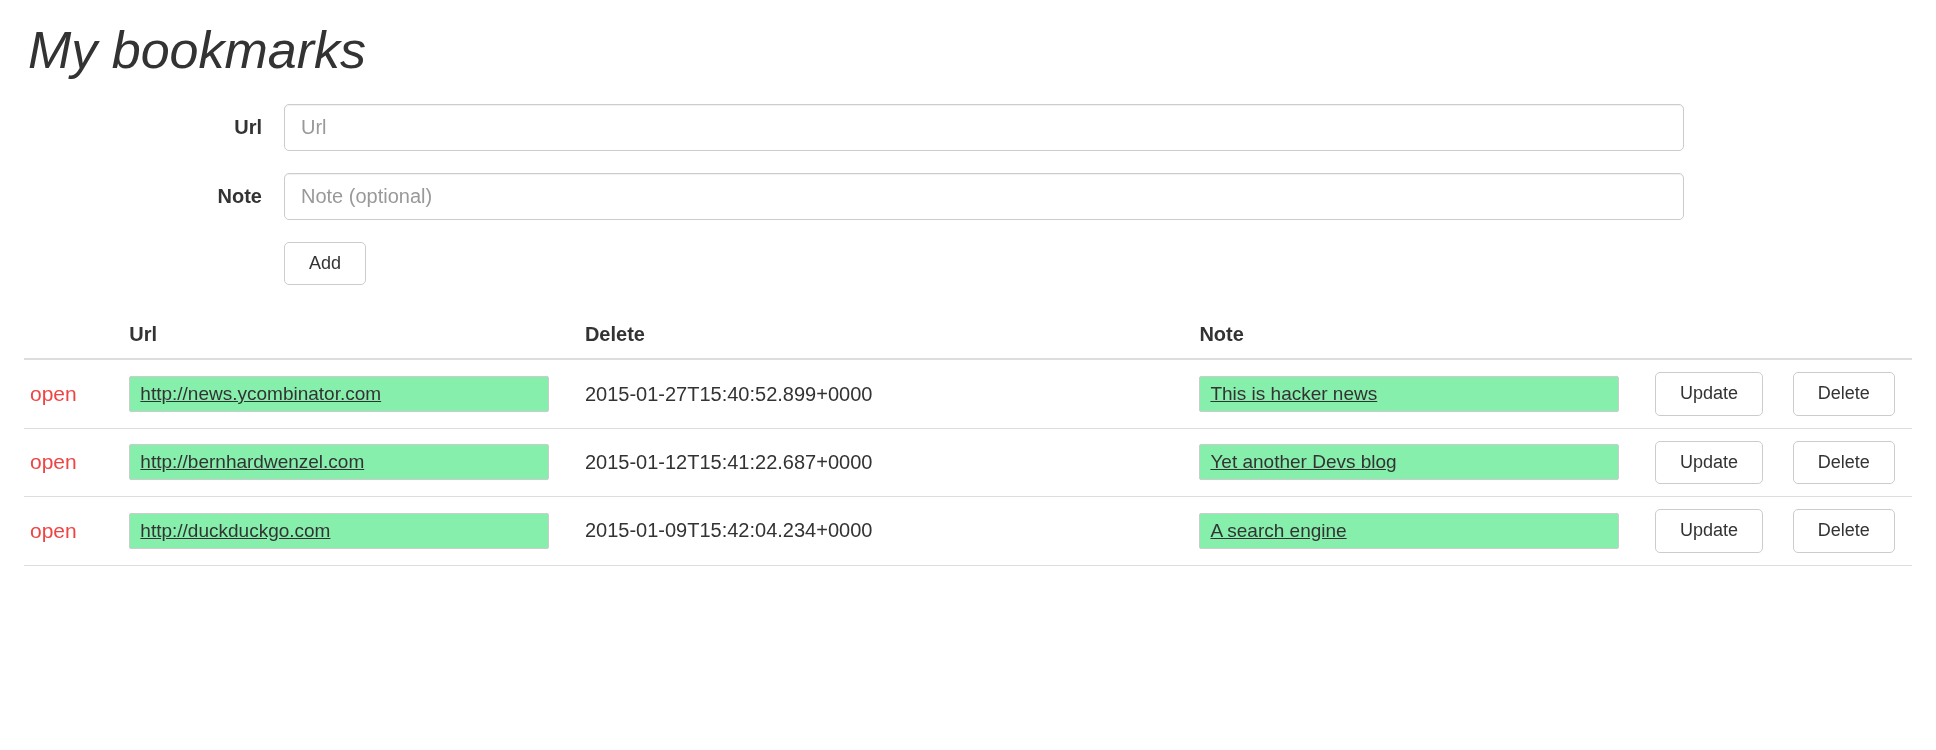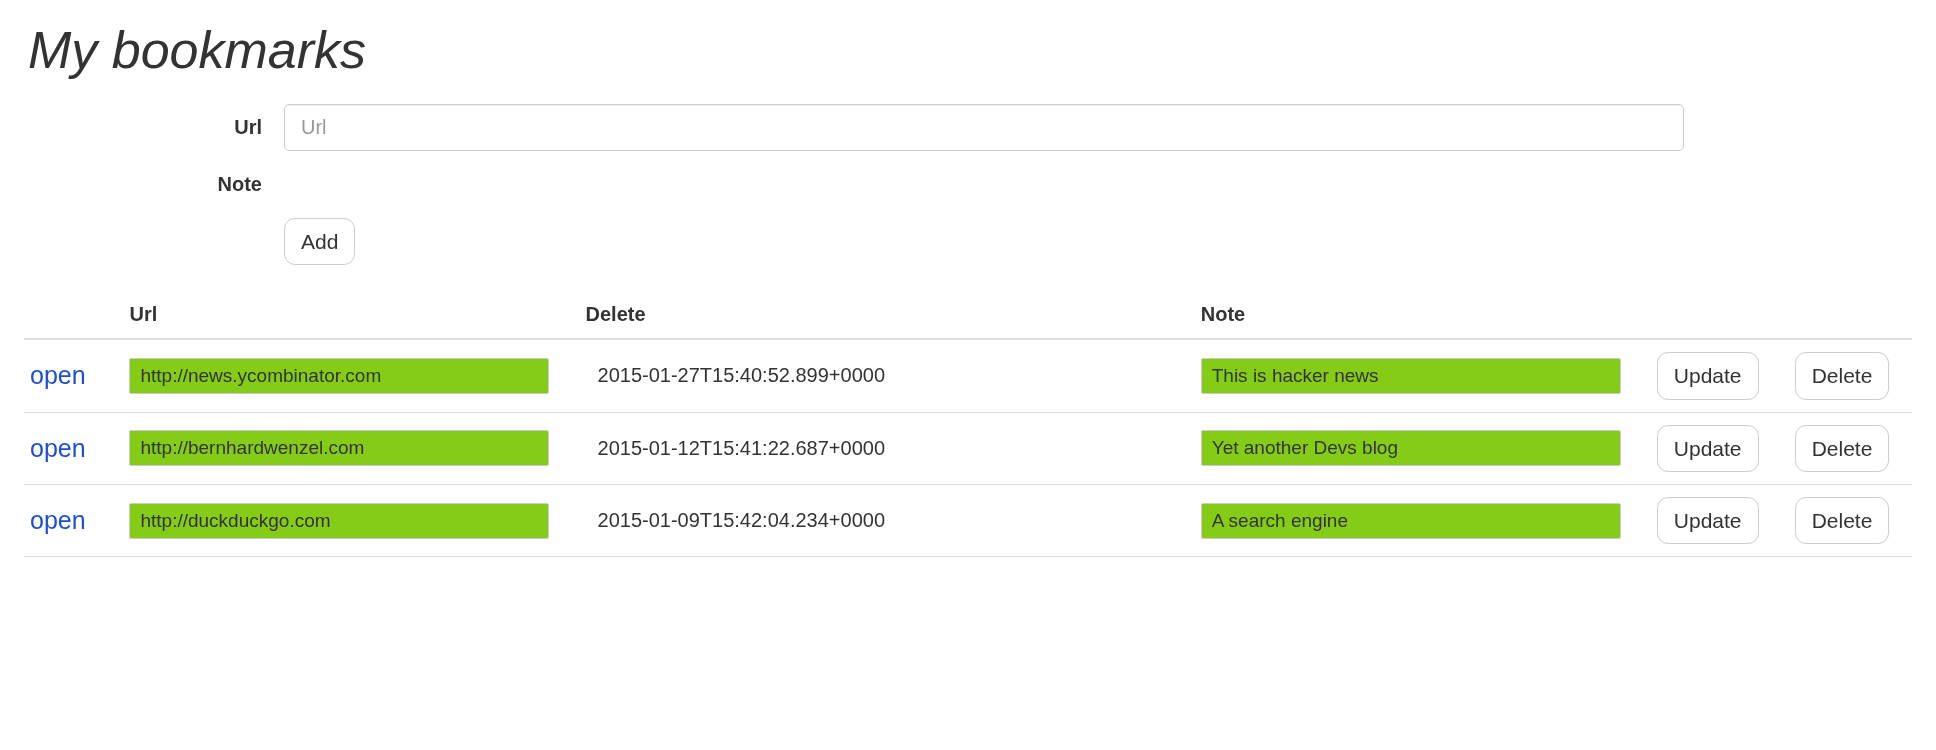--- a/index.html
+++ b/index.html
@@ -38,25 +38,25 @@
       font-size: 20px;
       border: 1px solid #ccc;
       border-radius: 5px;
       background: #fff;
       color: #555;
       box-shadow: inset 0 1px 1px rgba(0,0,0,0.06);
     }
     .form-input::placeholder { color: #999; }
     .btn {
       display: inline-block;
-      padding: 9px 16px;
-      font-size: 21px;
+      padding: 9px 24px;
+      font-size: 18px;
       background: #fff;
       border: 1px solid #ccc;
-      border-radius: 11px;
+      border-radius: 5px;
       color: #333;
       cursor: pointer;
       line-height: 1.3;
     }
     .btn-add-wrap {
       margin-left: 260px;
       margin-bottom: 28px;
     }
     table {
       width: 100%;
@@ -75,53 +75,54 @@
       border-bottom: 1px solid #ddd;
       vertical-align: middle;
     }
     .col-open { width: 90px; padding-left: 6px; }
     .col-url { width: 430px; }
     .col-created { width: 580px; }
     .col-note { width: 430px; }
     .col-update { width: 130px; }
     .col-delete { width: 120px; }
     a.open-link {
-      color: #1d4ed8;
+      color: #ef4444;
       text-decoration: none;
-      font-size: 25px;
+      font-size: 21px;
     }
     .cell-input {
       width: 100%;
       max-width: 420px;
       padding: 6px 10px;
       font-size: 19px;
       border: 1px solid #ccc;
       border-radius: 2px;
       color: #333;
-      background: #84cc16;
+      background: #86efac;
+      text-decoration: underline;
     }
     .created-text {
       font-size: 20px;
       color: #333;
-      margin-left: 12px;
     }
     thead th.col-open { visibility: visible; }
   </style>
 </head>
 <body>
 
 <h1>My bookmarks</h1>
 
 <div class="form-row">
   <label class="form-label">Url</label>
   <input class="form-input" type="text" placeholder="Url" style="">
 </div>
 
 <div class="form-row">
   <label class="form-label">Note</label>
+  <input class="form-input" type="text" placeholder="Note (optional)" style="">
 </div>
 
 <div class="btn-add-wrap">
   <button class="btn">Add</button>
 </div>
 
 <table>
   <thead>
     <tr>
       <th class="col-open"></th>

